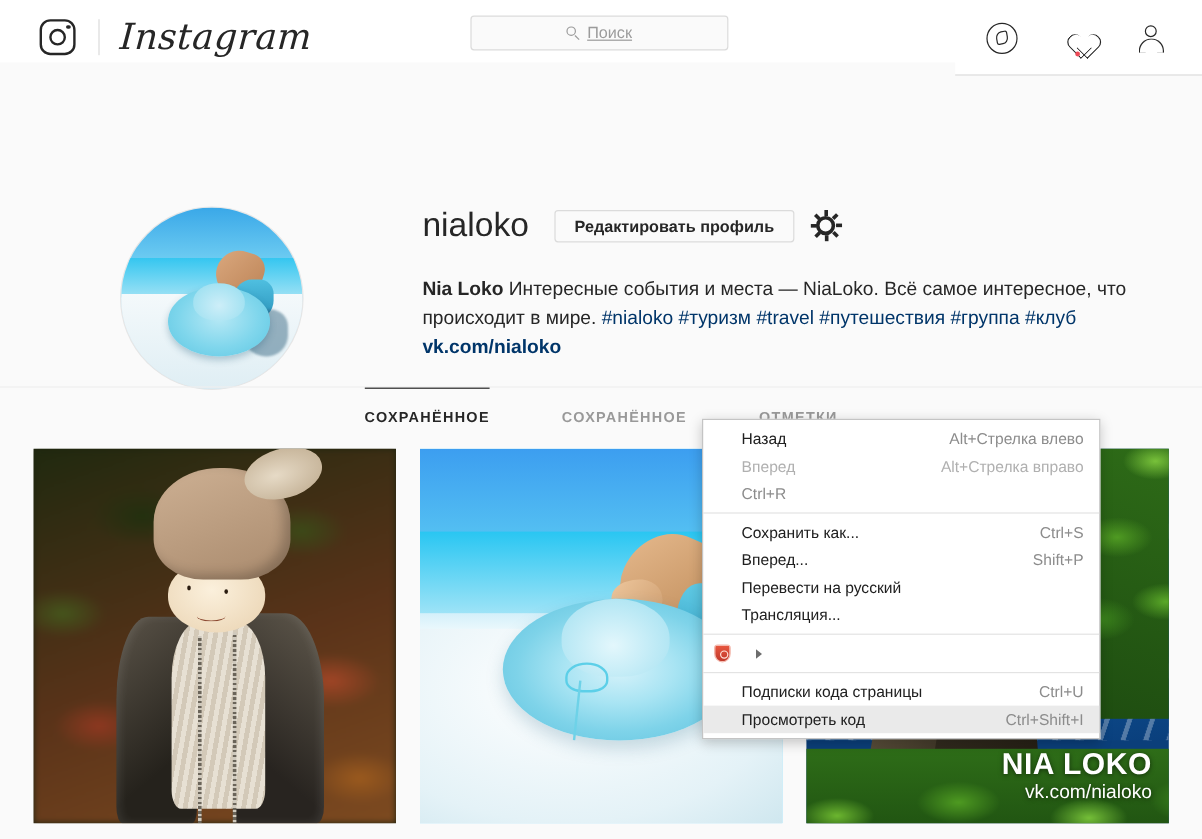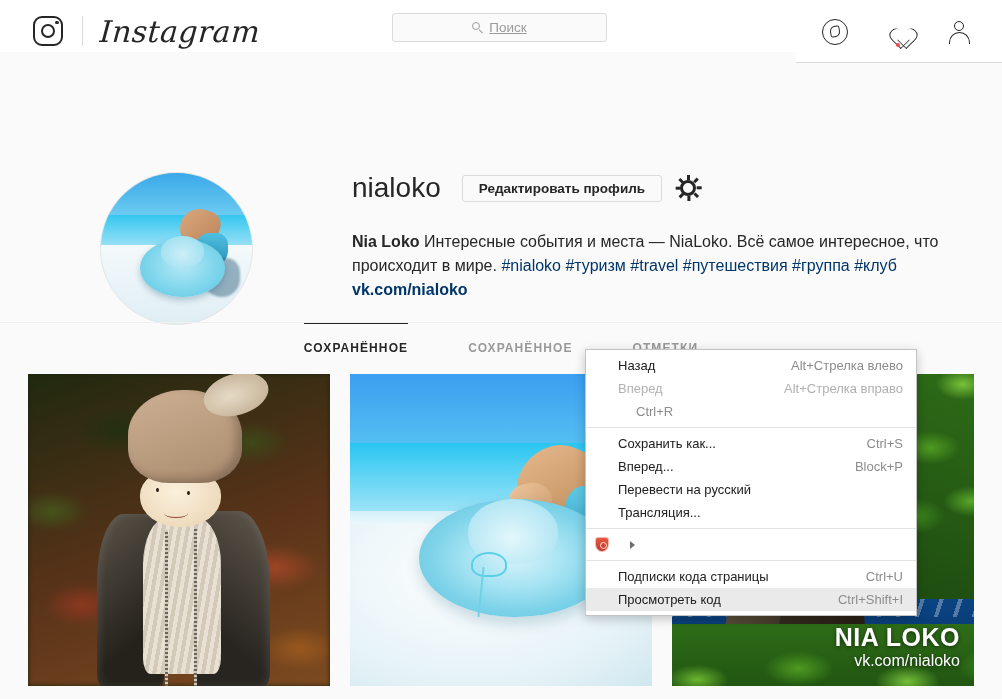--- a/index.html
+++ b/index.html
@@ -514,21 +514,21 @@
     position: relative;
   }
   .ctx-item.hl { background: #eaeaea; }
   .ctx-item.disabled .ctx-label,
   .ctx-item.disabled .ctx-accel { color: #b0b0b0; }
   .ctx-ico {
     width: 32px; min-width: 32px;
     display: flex; align-items: center; justify-content: center;
   }
   .ctx-label { flex: 1; color: #202020; white-space: nowrap; }
-  .ctx-accel { color: #8c8c8c; margin-left: 18px; white-space: nowrap; }
+  .ctx-accel { color: #8c8c8c; white-space: nowrap; }
   .ctx-sep { height: 1px; background: #e3e3e3; margin: 4px 0; }
   .ctx-arrow {
     width: 0; height: 0; margin-left: 12px;
     border-left: 5px solid #6d6d6d;
     border-top: 4px solid transparent;
     border-bottom: 4px solid transparent;
   }
   .shield {
     width: 14px; height: 15px;
     background: linear-gradient(#e8573f, #c0392b);
@@ -711,21 +711,21 @@
     <div class="ctx-sep"></div>
 
     <div class="ctx-item">
       <span class="ctx-ico"></span>
       <span class="ctx-label">Сохранить как...</span>
       <span class="ctx-accel">Ctrl+S</span>
     </div>
     <div class="ctx-item">
       <span class="ctx-ico"></span>
       <span class="ctx-label">Вперед...</span>
-      <span class="ctx-accel">Block+P</span>
+      <span class="ctx-accel">Shift+P</span>
     </div>
     <div class="ctx-item">
       <span class="ctx-ico"></span>
       <span class="ctx-label">Перевести на русский</span>
       <span class="ctx-accel"></span>
     </div>
     <div class="ctx-item">
       <span class="ctx-ico"></span>
       <span class="ctx-label">Трансляция...</span>
       <span class="ctx-accel"></span>

